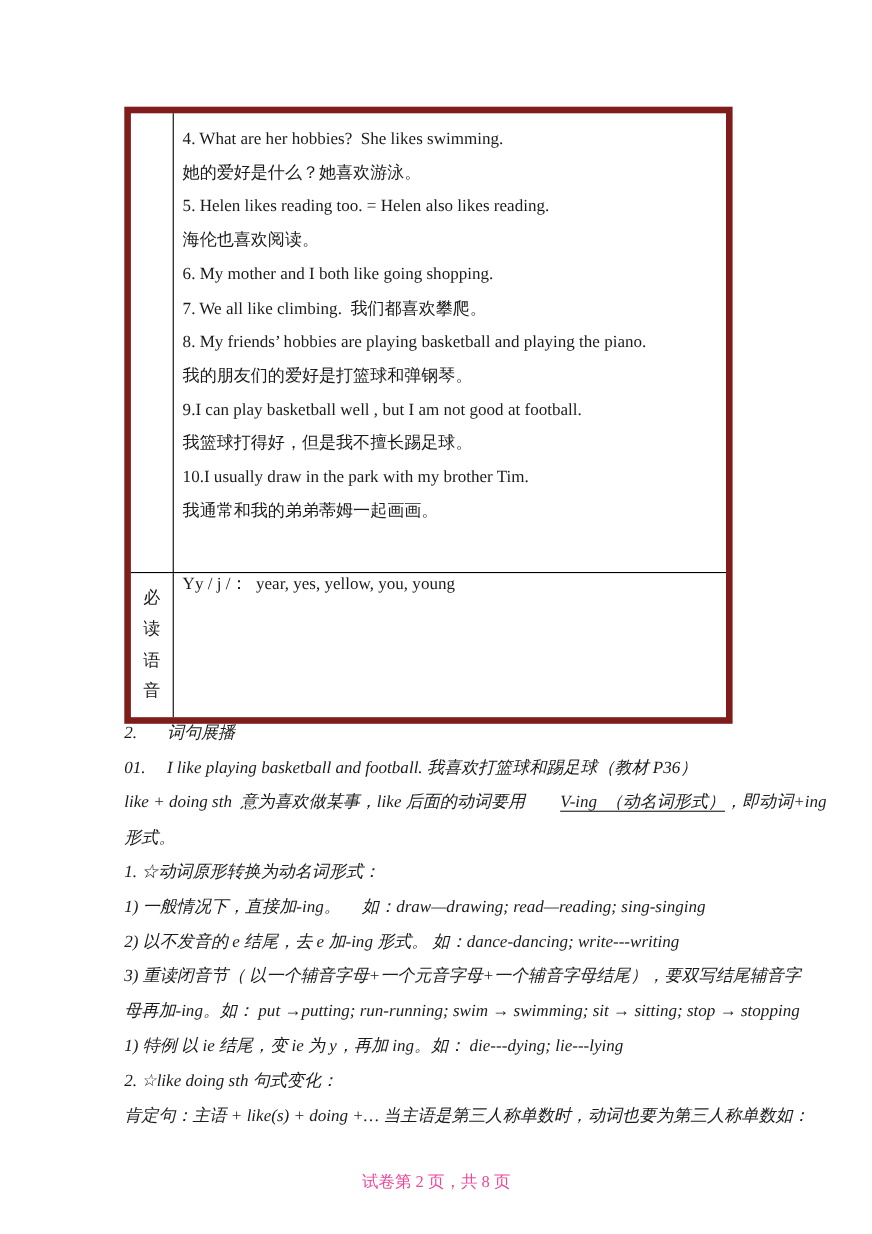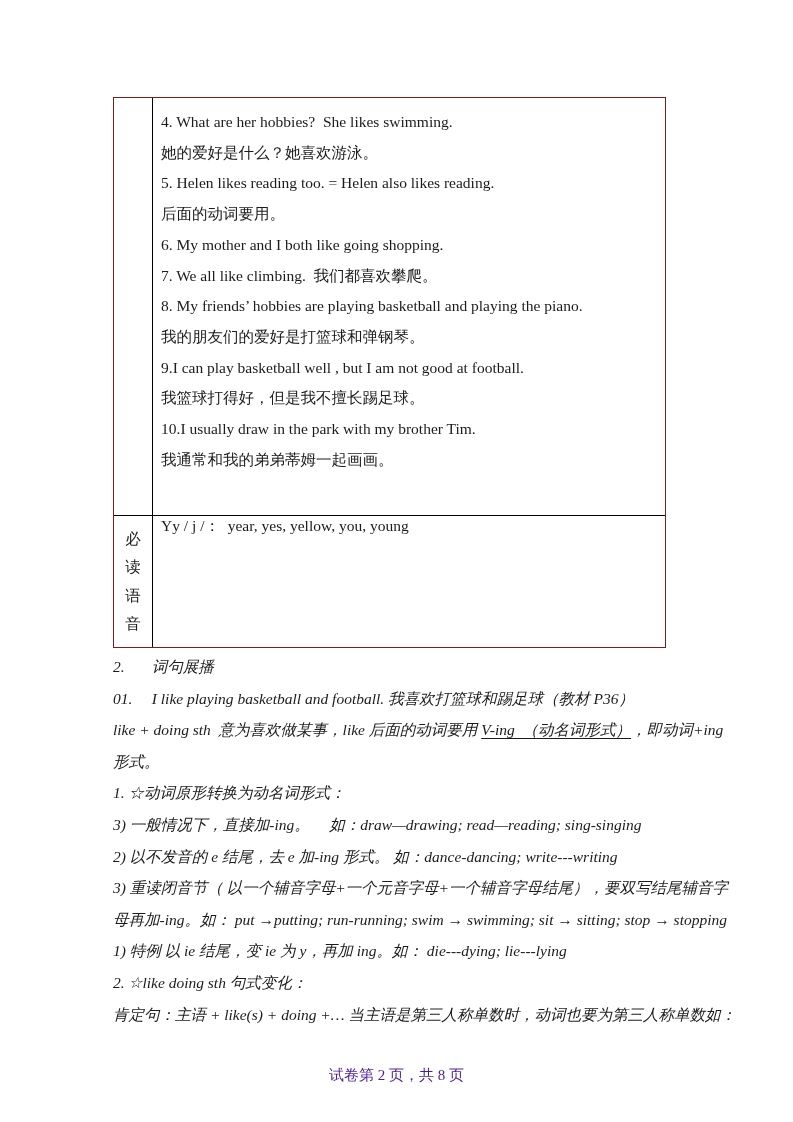--- a/index.html
+++ b/index.html
@@ -11,21 +11,21 @@
     color: #1b1b1b;
     overflow: hidden;
   }
   .page { position: absolute; inset: 0; }
 
   
   .exam-table {
     position: absolute;
     left: 113px; top: 97px;
     width: 553px;
-    border: 1px solid #7f1d1d;
+    border: 6px solid #7f1d1d;
     box-sizing: border-box;
     background: #fff;
   }
   .trow { display: flex; box-sizing: border-box; }
   .row1 { height: 417px; }
   .row2 { height: 132px; border-top: 1px solid #000; }
   .cell { box-sizing: border-box; }
   .label-cell { width: 39px; border-right: 1px solid #000; flex: none; }
   .content-cell { flex: 1 1 auto; padding: 9px 4px 0 8px; overflow: hidden; }
   .tline {
@@ -46,47 +46,47 @@
     position: absolute;
     left: 113px; top: 651px;
     width: 600px;
   }
   .bline {
     font-size: 15.5px;
     line-height: 31.6px;
     white-space: pre;
     font-style: italic;
   }
-  .u { text-decoration: underline; text-underline-offset: 3px; }
+  .u { text-decoration: underline; text-underline-offset: 3px; margin-left: 28px; }
 
   
   .footer {
     position: absolute;
     left: 0; top: 1066px;
     width: 100%;
     text-align: center;
     font-size: 15px;
     line-height: 18px;
-    color: #4c1d95;
+    color: #ec4899;
   }
 </style>
 </head>
 <body>
 
 <div class="page">
 
   <div class="exam-table">
 
     <div class="trow row1">
       <div class="cell label-cell"></div>
       <div class="cell content-cell">
         <div class="tline">4. What are her hobbies?  She likes swimming.</div>
         <div class="tline">她的爱好是什么？她喜欢游泳。</div>
         <div class="tline">5. Helen likes reading too. = Helen also likes reading.</div>
-        <div class="tline">后面的动词要用。</div>
+        <div class="tline">海伦也喜欢阅读。</div>
         <div class="tline">6. My mother and I both like going shopping.</div>
         <div class="tline">7. We all like climbing.  我们都喜欢攀爬。</div>
         <div class="tline">8. My friends’ hobbies are playing basketball and playing the piano.</div>
         <div class="tline">我的朋友们的爱好是打篮球和弹钢琴。</div>
         <div class="tline">9.I can play basketball well , but I am not good at football.</div>
         <div class="tline">我篮球打得好，但是我不擅长踢足球。</div>
         <div class="tline">10.I usually draw in the park with my brother Tim.</div>
         <div class="tline">我通常和我的弟弟蒂姆一起画画。</div>
       </div>
     </div>
@@ -104,21 +104,21 @@
     </div>
 
   </div>
 
   <div class="body-block">
     <div class="bline">2.       词句展播</div>
     <div class="bline">01.     I like playing basketball and football. 我喜欢打篮球和踢足球（教材 P36）</div>
     <div class="bline"><span>like + doing sth  意为喜欢做某事，like 后面的动词要用 </span><span class="u">V-ing  （动名词形式）</span><span>，即动词+ing</span></div>
     <div class="bline">形式。</div>
     <div class="bline">1. ☆动词原形转换为动名词形式：</div>
-    <div class="bline">3) 一般情况下，直接加-ing。     如：draw—drawing; read—reading; sing-singing</div>
+    <div class="bline">1) 一般情况下，直接加-ing。     如：draw—drawing; read—reading; sing-singing</div>
     <div class="bline">2) 以不发音的 e 结尾，去 e 加-ing 形式。 如：dance-dancing; write---writing</div>
     <div class="bline">3) 重读闭音节（ 以一个辅音字母+一个元音字母+一个辅音字母结尾），要双写结尾辅音字</div>
     <div class="bline">母再加-ing。如： put →putting; run-running; swim → swimming; sit → sitting; stop → stopping</div>
     <div class="bline">1) 特例 以 ie 结尾，变 ie 为 y，再加 ing。如： die---dying; lie---lying</div>
     <div class="bline">2. ☆like doing sth 句式变化：</div>
     <div class="bline">肯定句：主语 + like(s) + doing +… 当主语是第三人称单数时，动词也要为第三人称单数如：</div>
   </div>
 
   <div class="footer">试卷第 2 页，共 8 页</div>
 

